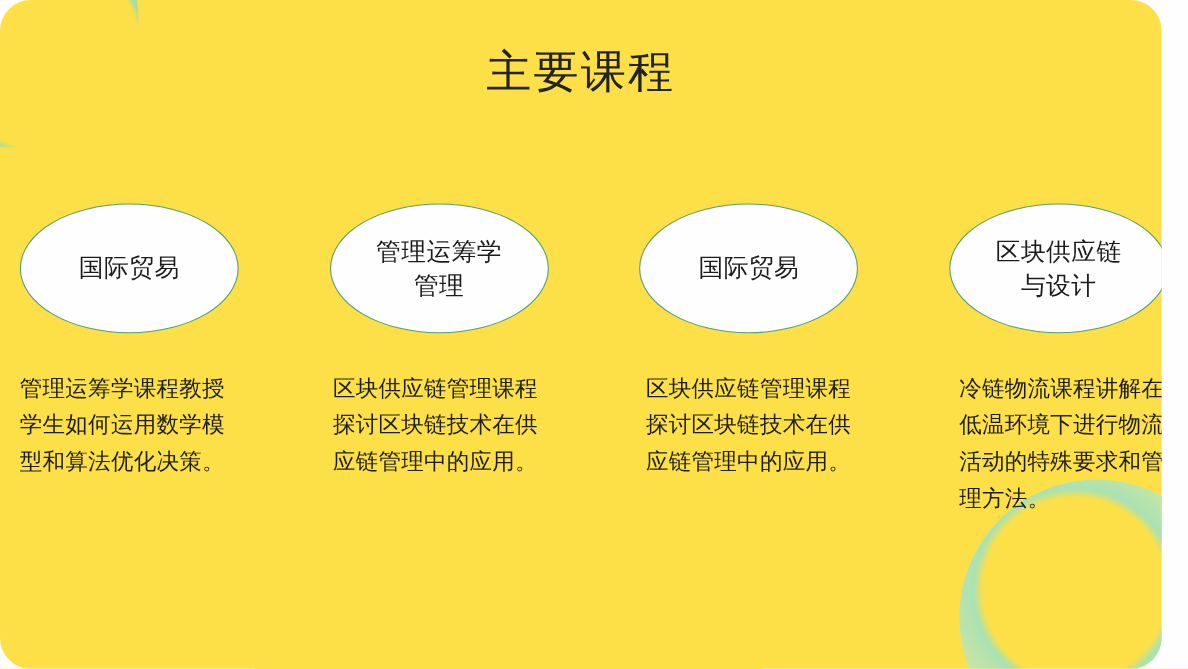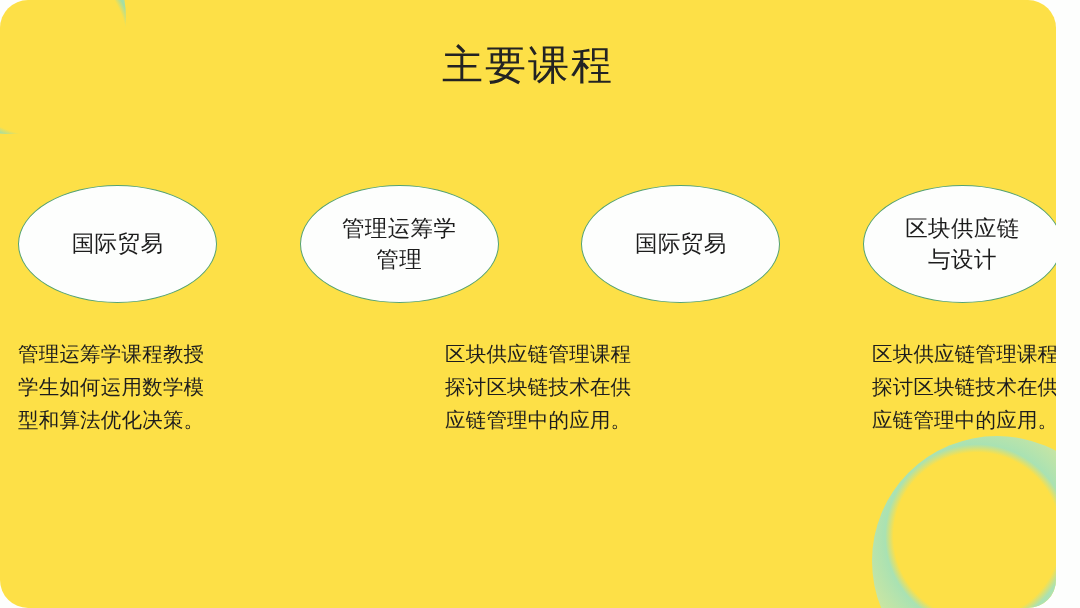--- a/index.html
+++ b/index.html
@@ -151,15 +151,16 @@
     <div class="course-ellipse">
       <div class="course-ellipse-label">区块供应链
 与设计</div>
     </div>
   </div>
 
   <div id="desc-row">
     <div class="course-desc">管理运筹学课程教授学生如何运用数学模型和算法优化决策。</div>
     <div class="course-desc">区块供应链管理课程探讨区块链技术在供应链管理中的应用。</div>
     <div class="course-desc">区块供应链管理课程探讨区块链技术在供应链管理中的应用。</div>
+    <div class="course-desc">冷链物流课程讲解在低温环境下进行物流活动的特殊要求和管理方法。</div>
   </div>
 
 </div>
 
 </body></html>

